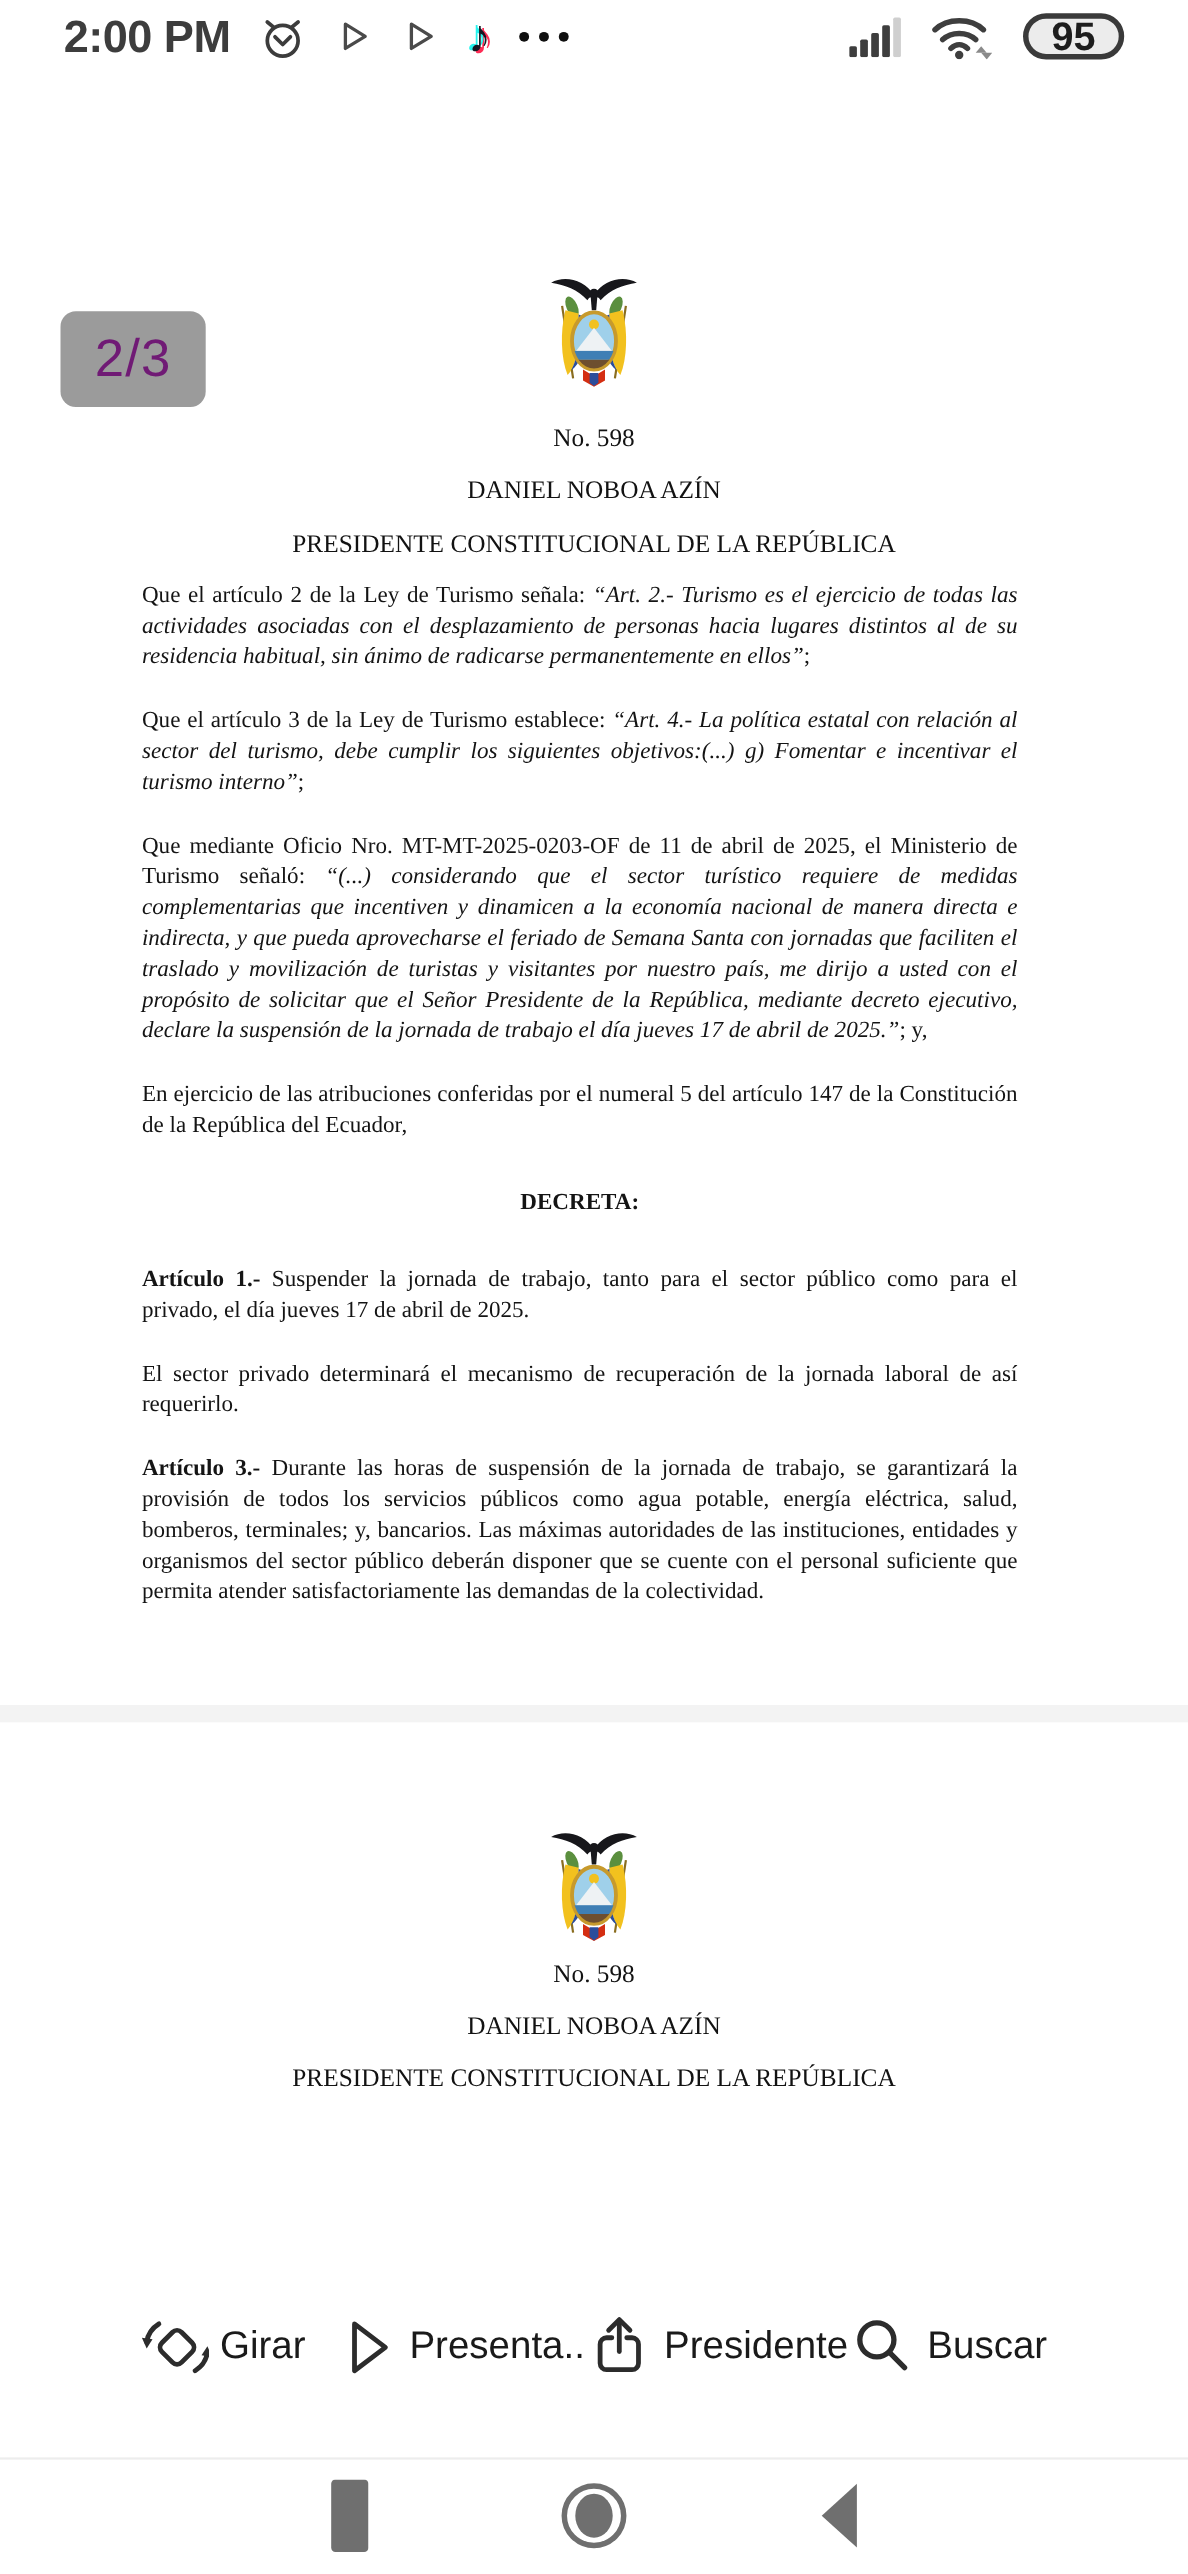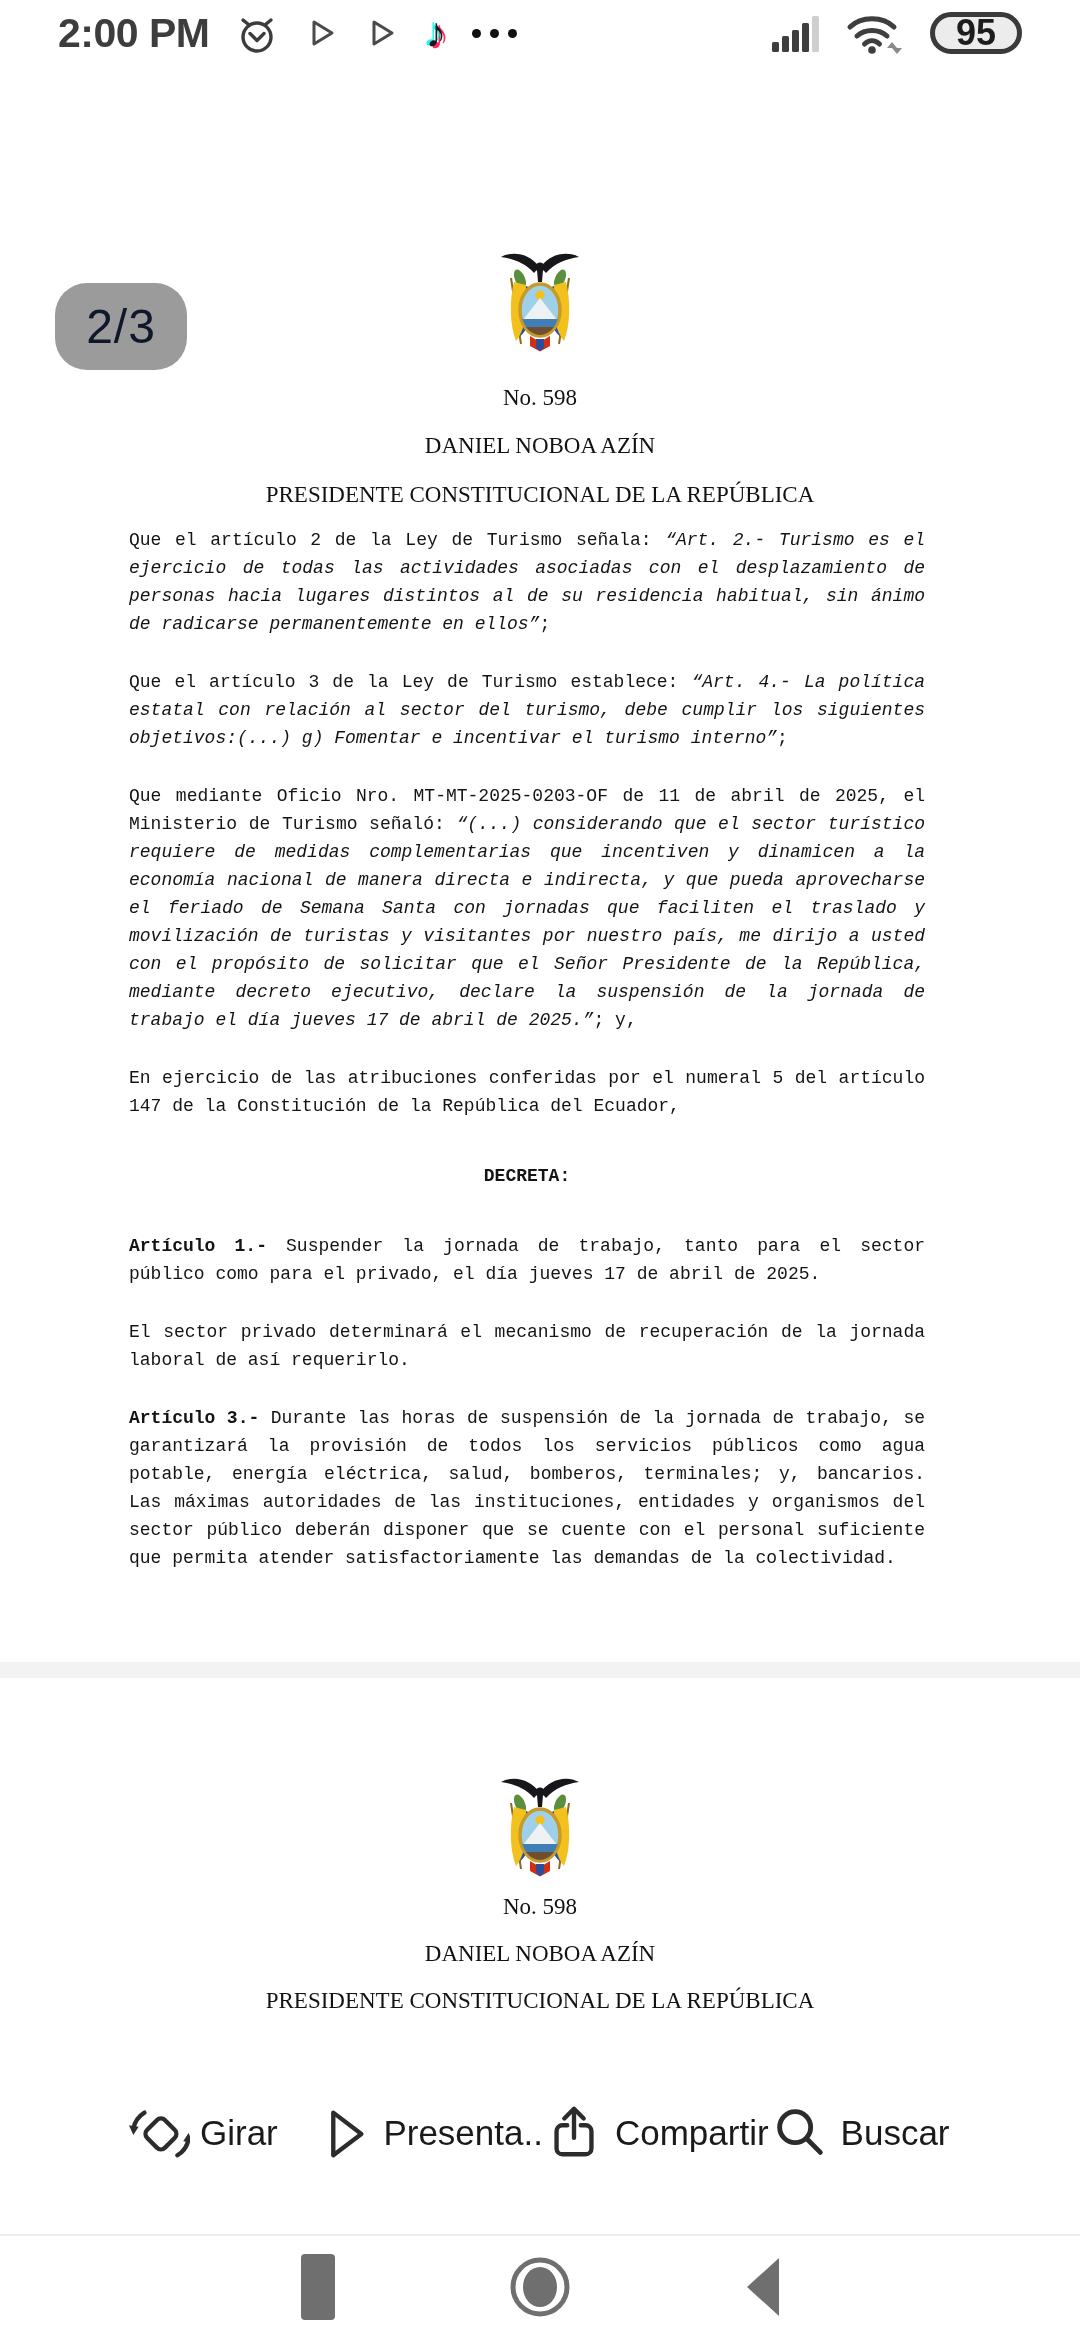--- a/index.html
+++ b/index.html
@@ -47,37 +47,37 @@
   .page-top-space{height:32px;}
   .doc-heading{
     font-family:"Liberation Serif",serif;font-weight:normal;color:#121212;
     text-align:center;font-size:23px;line-height:27px;margin:0;
   }
   .h-no{margin-top:32px;}
   .h-author{margin-top:21px;}
   .h-author-title{margin-top:22px;}
   .doc-body{margin:18px 155px 0 129px;}
   .doc-p{
-    font-family:Liberation Mono, monospace;font-size:18px;line-height:28px;
+    font-family:Liberation Serif, serif;font-size:21px;line-height:28px;
     color:#141414;text-align:justify;margin:0 0 30px 0;
   }
   .doc-p--center{text-align:center;margin:42px 0 42px 0;}
   .doc-p .it{font-style:italic;}
   .doc-p .b{font-weight:bold;}
   .page-main{padding-bottom:60px;}
   .page-separator{height:16px;background:#f3f3f3;}
   .page-next{padding-top:95px;}
   .page-next .h-no{margin-top:16px;}
   .page-next .h-author{margin-top:20px;}
   .page-next .h-author-title{margin-top:20px;}
   
   .page-badge{
     position:absolute;left:55px;top:283px;width:132px;height:87px;
-    background:#9b9b9b;border-radius:32px;display:flex;align-items:center;justify-content:center;
-    color:#0f172a;font-size:48px;font-weight:500;letter-spacing:1px;z-index:5;
+    background:#9b9b9b;border-radius:14px;display:flex;align-items:center;justify-content:center;
+    color:#701a75;font-size:48px;font-weight:500;letter-spacing:1px;z-index:5;
   }
   
   .toolbar{
     position:absolute;top:2058px;left:128px;right:128px;height:150px;
     display:flex;z-index:4;
   }
   .tool-btn{
     flex:1;display:flex;flex-direction:row;align-items:center;gap:10px;
     background:none;border:none;padding:0;cursor:pointer;
   }
@@ -264,21 +264,21 @@
       <span class="tool-label">Presenta..</span>
     </button>
     <button class="tool-btn">
       <span>
         <svg width="62" height="62" viewBox="0 0 64 64">
           <path d="M25 25 H20 C16.7 25 14 27.7 14 31 V49 C14 52.3 16.7 55 20 55 H44 C47.3 55 50 52.3 50 49 V31 C50 27.7 47.3 25 44 25 H39" fill="none" stroke="#2c2c2c" stroke-width="4.5" stroke-linecap="round"></path>
           <line x1="32" y1="38" x2="32" y2="9" stroke="#2c2c2c" stroke-width="4.5" stroke-linecap="round"></line>
           <path d="M22 18 L32 8 L42 18" fill="none" stroke="#2c2c2c" stroke-width="4.5" stroke-linecap="round" stroke-linejoin="round"></path>
         </svg>
       </span>
-      <span class="tool-label">Compartir</span>
+      <span class="tool-label">Presidente</span>
     </button>
     <button class="tool-btn">
       <span>
         <svg width="62" height="62" viewBox="0 0 64 64">
           <circle cx="27" cy="27" r="16" fill="none" stroke="#2c2c2c" stroke-width="5"></circle>
           <line x1="39" y1="39" x2="53" y2="53" stroke="#2c2c2c" stroke-width="5" stroke-linecap="round"></line>
         </svg>
       </span>
       <span class="tool-label">Buscar</span>
     </button>

